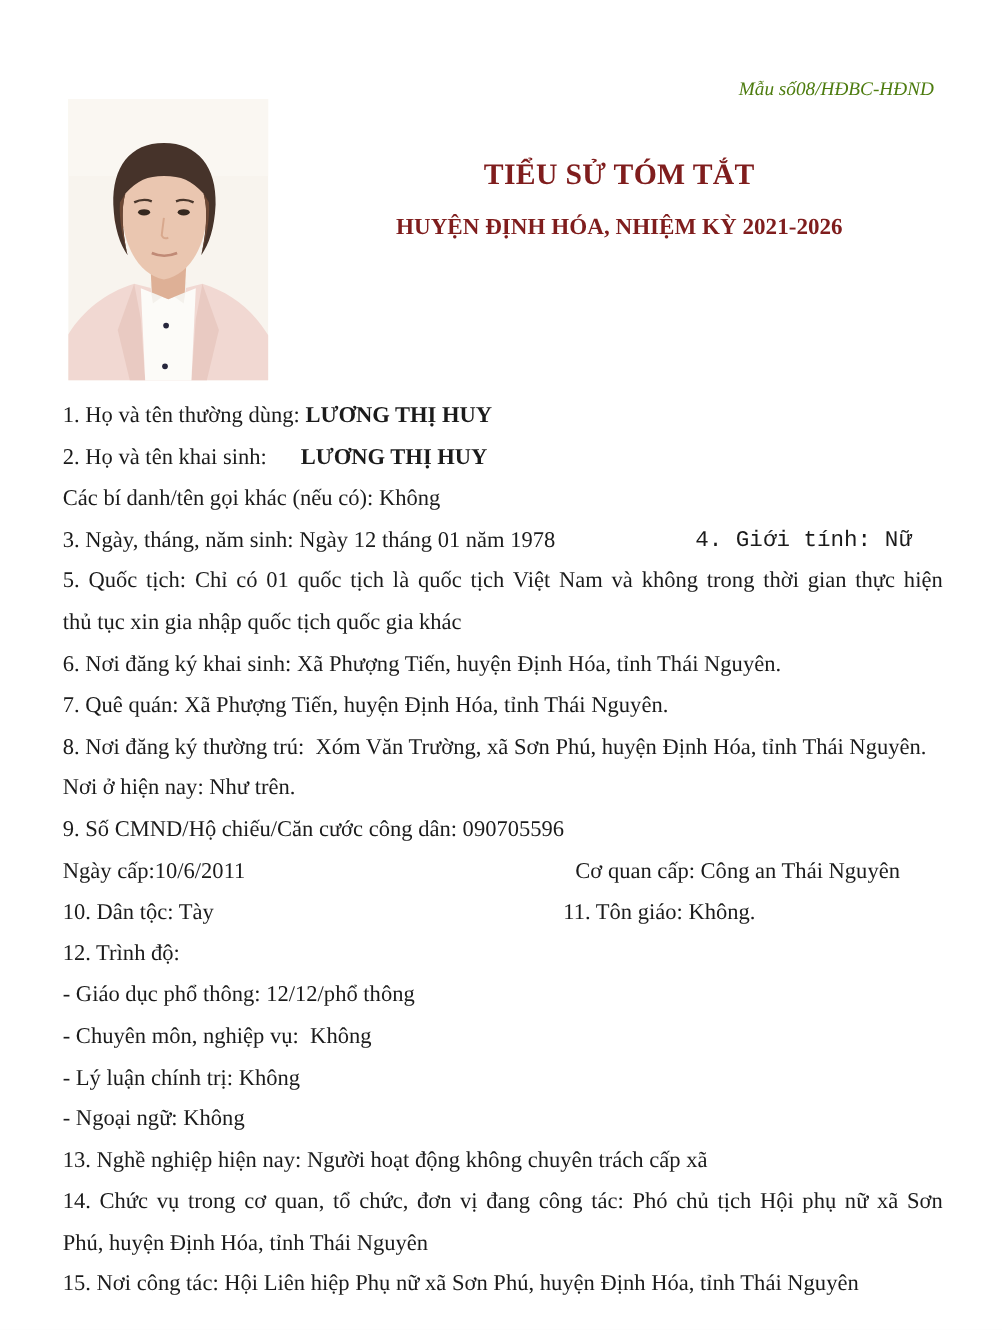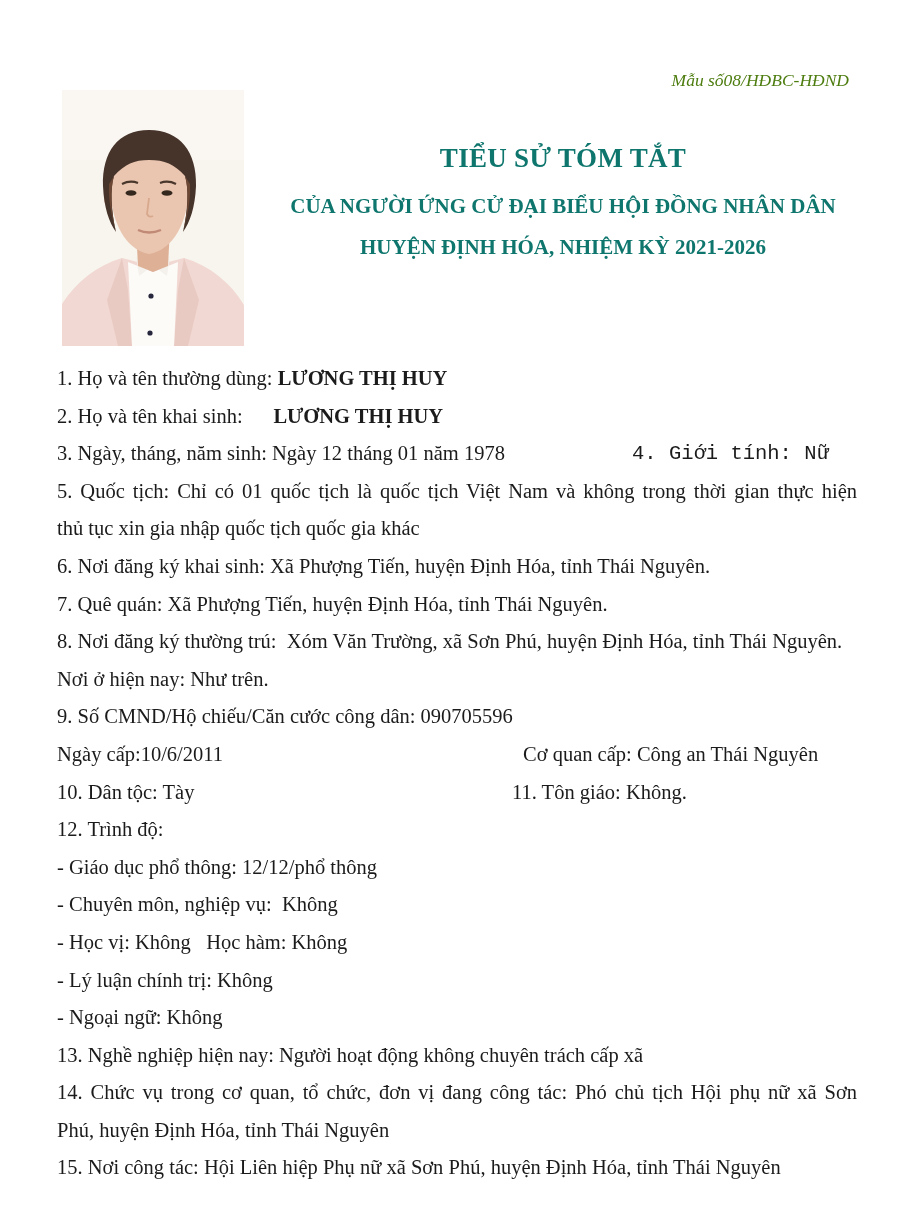--- a/index.html
+++ b/index.html
@@ -16,21 +16,21 @@
     position:absolute; top:70px; right:62px;
     font-style:italic; font-size:17.5px;
     color:#4d7c0f;
   }
   .photo {
     position:absolute; left:62px; top:90px;
     width:182px; height:256px;
   }
   .title-block {
     position:absolute; left:245px; top:140px; width:636px;
-    text-align:center; font-weight:bold; color:#0f766e;
+    text-align:center; font-weight:bold; color:#7f1d1d;
   }
   .title-main { font-size:27px; line-height:36px; margin-bottom:10px; letter-spacing:0.3px; }
   .title-sub  { font-size:21px; line-height:41px; }
   .doc-body {
     position:absolute; left:57px; top:360px; width:800px;
     font-size:20.5px;
   }
   .row { position:relative; height:37.6px; line-height:37.6px; white-space:pre; }
   .row.justify { white-space:normal; text-align:justify; text-align-last:justify; height:37.6px; overflow:hidden; }
   .bold { font-weight:bold; }
@@ -71,41 +71,40 @@
     <path d="M60,94 Q68,90 76,93" stroke="#4a372c" stroke-width="2.2" fill="none"></path>
     <path d="M98,93 Q106,90 114,94" stroke="#4a372c" stroke-width="2.2" fill="none"></path>
     <ellipse cx="69" cy="103" rx="5.5" ry="2.8" fill="#35281f"></ellipse>
     <ellipse cx="105" cy="103" rx="5.5" ry="2.8" fill="#35281f"></ellipse>
     <path d="M87,108 L85,124 Q87,128 91,126" stroke="#d8a88d" stroke-width="1.8" fill="none"></path>
     <path d="M76,140 Q87,145 99,140" stroke="#c08a76" stroke-width="2.4" fill="none"></path>
   </svg>
 
   <div class="title-block">
     <div class="title-main">TIỂU SỬ TÓM TẮT</div>
-    <div class="title-sub">CỦA NGƯỜI ỨNG CỬ ĐẠI BIỂU HỘI ĐỒNG NHÂN DÂN</div>
     <div class="title-sub">HUYỆN ĐỊNH HÓA, NHIỆM KỲ 2021-2026</div>
   </div>
 
   <div class="doc-body">
       <div class="row"><span>1. Họ và tên thường dùng: </span><span class="bold">LƯƠNG THỊ HUY</span></div>
       <div class="row"><span>2. Họ và tên khai sinh:      </span><span class="bold">LƯƠNG THỊ HUY</span></div>
+      <div class="row"><span>Các bí danh/tên gọi khác (nếu có): Không</span></div>
       <div class="row"><span>3. Ngày, tháng, năm sinh: Ngày 12 tháng 01 năm 1978</span><span class="col2" style="left: 575px; font-family: Liberation Mono, monospace;">4. Giới tính: Nữ</span></div>
       <div class="row justify"><span>5. Quốc tịch: Chỉ có 01 quốc tịch là quốc tịch Việt Nam và không trong thời gian thực hiện</span></div>
       <div class="row"><span>thủ tục xin gia nhập quốc tịch quốc gia khác</span></div>
       <div class="row"><span>6. Nơi đăng ký khai sinh: Xã Phượng Tiến, huyện Định Hóa, tỉnh Thái Nguyên.</span></div>
       <div class="row"><span>7. Quê quán: Xã Phượng Tiến, huyện Định Hóa, tỉnh Thái Nguyên.</span></div>
       <div class="row"><span>8. Nơi đăng ký thường trú:  Xóm Văn Trường, xã Sơn Phú, huyện Định Hóa, tỉnh Thái Nguyên.</span></div>
       <div class="row"><span>Nơi ở hiện nay: Như trên.</span></div>
       <div class="row"><span>9. Số CMND/Hộ chiếu/Căn cước công dân: 090705596</span></div>
       <div class="row"><span>Ngày cấp:10/6/2011</span><span class="col2" style="left: 466px;">Cơ quan cấp: Công an Thái Nguyên</span></div>
       <div class="row"><span>10. Dân tộc: Tày</span><span class="col2" style="left: 455px;">11. Tôn giáo: Không.</span></div>
       <div class="row"><span>12. Trình độ:</span></div>
       <div class="row"><span>- Giáo dục phổ thông: 12/12/phổ thông</span></div>
       <div class="row"><span>- Chuyên môn, nghiệp vụ:  Không</span></div>
-      <div class="row"><span>- Học vị: Không   Học hàm: Không</span></div>
       <div class="row"><span>- Lý luận chính trị: Không</span></div>
       <div class="row"><span>- Ngoại ngữ: Không</span></div>
       <div class="row"><span>13. Nghề nghiệp hiện nay: Người hoạt động không chuyên trách cấp xã</span></div>
       <div class="row justify"><span>14. Chức vụ trong cơ quan, tổ chức, đơn vị đang công tác: Phó chủ tịch Hội phụ nữ xã Sơn</span></div>
       <div class="row"><span>Phú, huyện Định Hóa, tỉnh Thái Nguyên</span></div>
       <div class="row"><span>15. Nơi công tác: Hội Liên hiệp Phụ nữ xã Sơn Phú, huyện Định Hóa, tỉnh Thái Nguyên</span></div>
     </div>
 
 </div>
 

